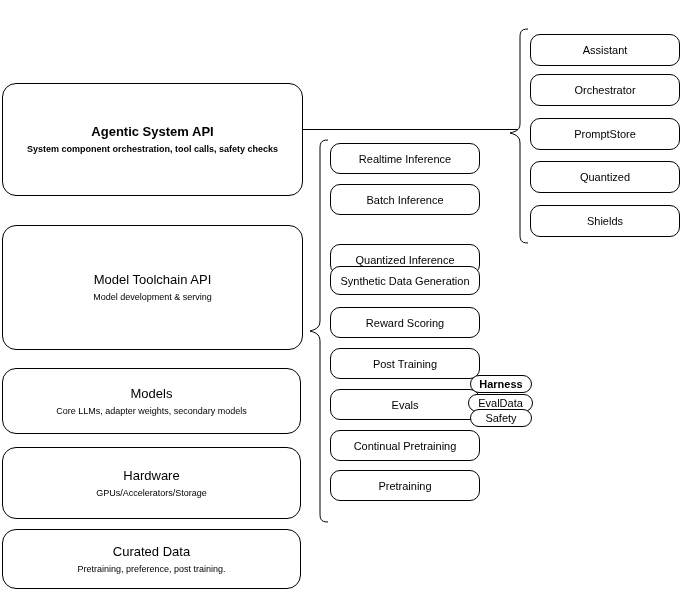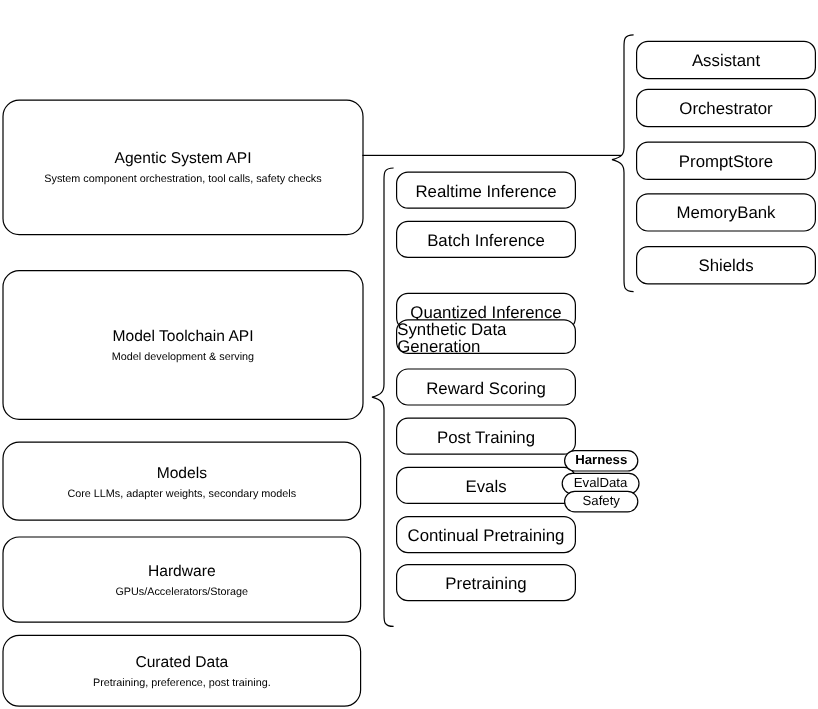--- a/index.html
+++ b/index.html
@@ -48,21 +48,21 @@
   
   .pill {
     position: absolute;
     box-sizing: border-box;
     border: 1px solid #000000;
     border-radius: 10px;
     background: #ffffff;
     display: flex;
     align-items: center;
     justify-content: center;
-    font-size: 14px;
+    font-size: 11px;
     line-height: 14px;
     color: #000000;
   }
   
   .badge {
     position: absolute;
     box-sizing: border-box;
     border: 1px solid #000000;
     border-radius: 999px;
     background: #ffffff;
@@ -89,21 +89,21 @@
     stroke: #000000;
     stroke-width: 1;
   }
 </style>
 </head>
 <body>
 
 <div id="canvas">
 
 
-  <div class="box stack-box" style="left:2px; top:83px; width:301px; height:113px;">
+  <div class="box stack-box" style="left:2px; top:83px; width:301px; height:113px;font-weight:bold;">
     <div class="stack-title">Agentic System API</div>
     <div class="stack-sub">System component orchestration, tool calls, safety checks</div>
   </div>
 
   <div class="box stack-box" style="left:2px; top:225px; width:301px; height:125px;">
     <div class="stack-title">Model Toolchain API</div>
     <div class="stack-sub">Model development &amp; serving</div>
   </div>
 
   <div class="box stack-box" style="left:2px; top:368px; width:299px; height:66px;">
@@ -184,19 +184,19 @@
   <div class="pill" style="left:530px; top:34px; width:150px; height:32px;">
     <span>Assistant</span>
   </div>
   <div class="pill" style="left:530px; top:74px; width:150px; height:32px;">
     <span>Orchestrator</span>
   </div>
   <div class="pill" style="left:530px; top:118px; width:150px; height:32px;">
     <span>PromptStore</span>
   </div>
   <div class="pill" style="left:530px; top:161px; width:150px; height:32px;">
-    <span>MemoryBank</span>
+    <span>Quantized</span>
   </div>
   <div class="pill" style="left:530px; top:205px; width:150px; height:32px;">
     <span>Shields</span>
   </div>
 
 </div>
 
 </body></html>

